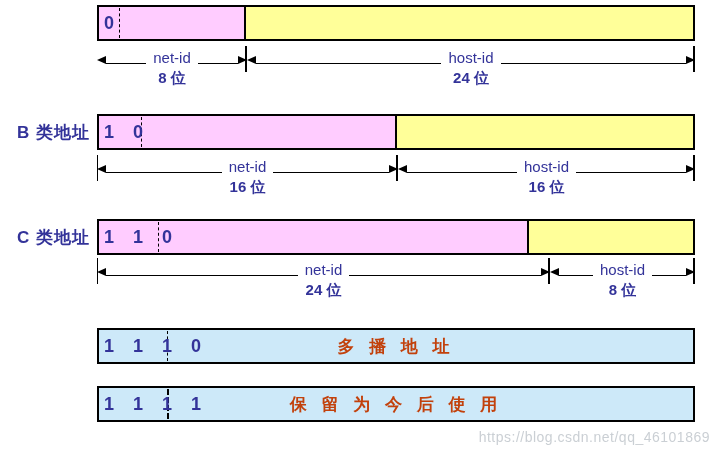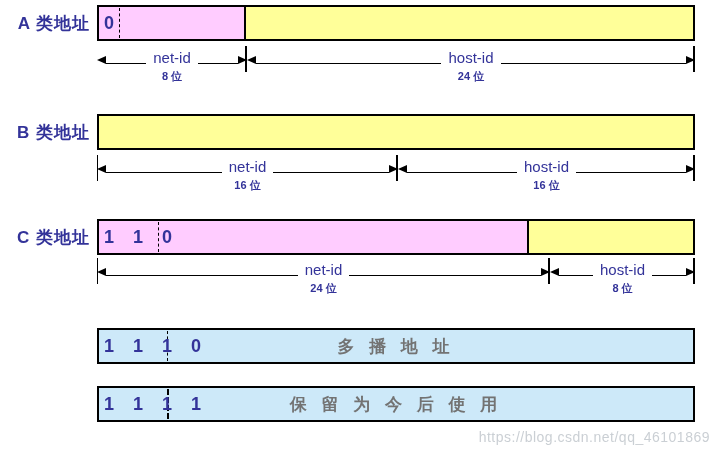--- a/index.html
+++ b/index.html
@@ -24,45 +24,44 @@
   .seg.resv{background:#CDE9F9;flex:1;padding-left:33px;}
   .prefix{
     position:absolute;left:5px;top:50%;transform:translateY(-50%);
     color:#333399;font-size:18px;font-weight:bold;letter-spacing:7px;white-space:nowrap;z-index:2;
   }
   .dash{position:absolute;top:1px;bottom:1px;width:0;border-left:1px dashed #000;}
   .dash.bold{border-left-width:2px;}
   .bodytext{
     position:absolute;left:0;right:0;top:0;bottom:0;
     display:flex;align-items:center;justify-content:center;
-    color:#737373;font-size:17px;font-weight:bold;letter-spacing:5px;white-space:nowrap;
+    color:#c2410c;font-size:17px;font-weight:bold;letter-spacing:5px;white-space:nowrap;
   }
   
   .dim{position:absolute;color:#333399;text-align:center;}
   .dimline{display:flex;align-items:flex-end;height:12px;}
   .dl{flex:1;height:0;border-top:1px solid #000;}
   .ah{width:0;height:0;border-top:4px solid transparent;border-bottom:4px solid transparent;}
   .ah.l{border-right:9px solid #000;}
   .ah.r{border-left:9px solid #000;}
   .dimtext{padding:0 7px;font-size:15px;line-height:12px;white-space:nowrap;}
-  .bits{margin-top:5px;font-size:11px;font-weight:bold;white-space:nowrap;}
+  .bits{margin-top:5px;font-size:15px;font-weight:bold;white-space:nowrap;}
   .tick{position:absolute;width:0;height:26px;border-left:2px solid #000;}
   .tick.thin{border-left-width:1px;}
   
   .watermark{
     position:absolute;top:429px;right:0;z-index:5;
     color:#C8CDD2;opacity:0.95;font-size:14px;letter-spacing:0.5px;white-space:nowrap;
   }
 </style>
 </head>
 <body>
 
 <div class="canvas">
 
-  <div class="rowlabel" style="top:5px">A 类地址</div>
   <div class="bar" style="top:5px">
     <div class="seg net" style="width:147px">
       <span class="prefix">0</span>
       <div class="dash" style="left:20px"></div>
     </div>
     <div class="seg host"></div>
   </div>
   <div class="dim" style="left:97px;top:52px;width:150px">
     <div class="dimline">
       <span class="ah l"></span>
@@ -81,20 +80,24 @@
       <span class="dl"></span>
         <span class="ah r"></span>
     </div>
     <div class="bits">24 位</div>
   </div>
   <div class="tick" style="left:245px;top:46px"></div>
   <div class="tick" style="left:693px;top:46px"></div>
 
   <div class="rowlabel" style="top:114px">B 类地址</div>
   <div class="bar" style="top:114px">
+    <div class="seg net" style="width:298px">
+      <span class="prefix">1 0</span>
+      <div class="dash" style="left:42px"></div>
+    </div>
     <div class="seg host"></div>
   </div>
   <div class="dim" style="left:97px;top:161px;width:301px">
     <div class="dimline">
       <span class="ah l"></span>
         <span class="dl"></span>
       <span class="dimtext">net-id</span>
       <span class="dl"></span>
         <span class="ah r"></span>
     </div>

